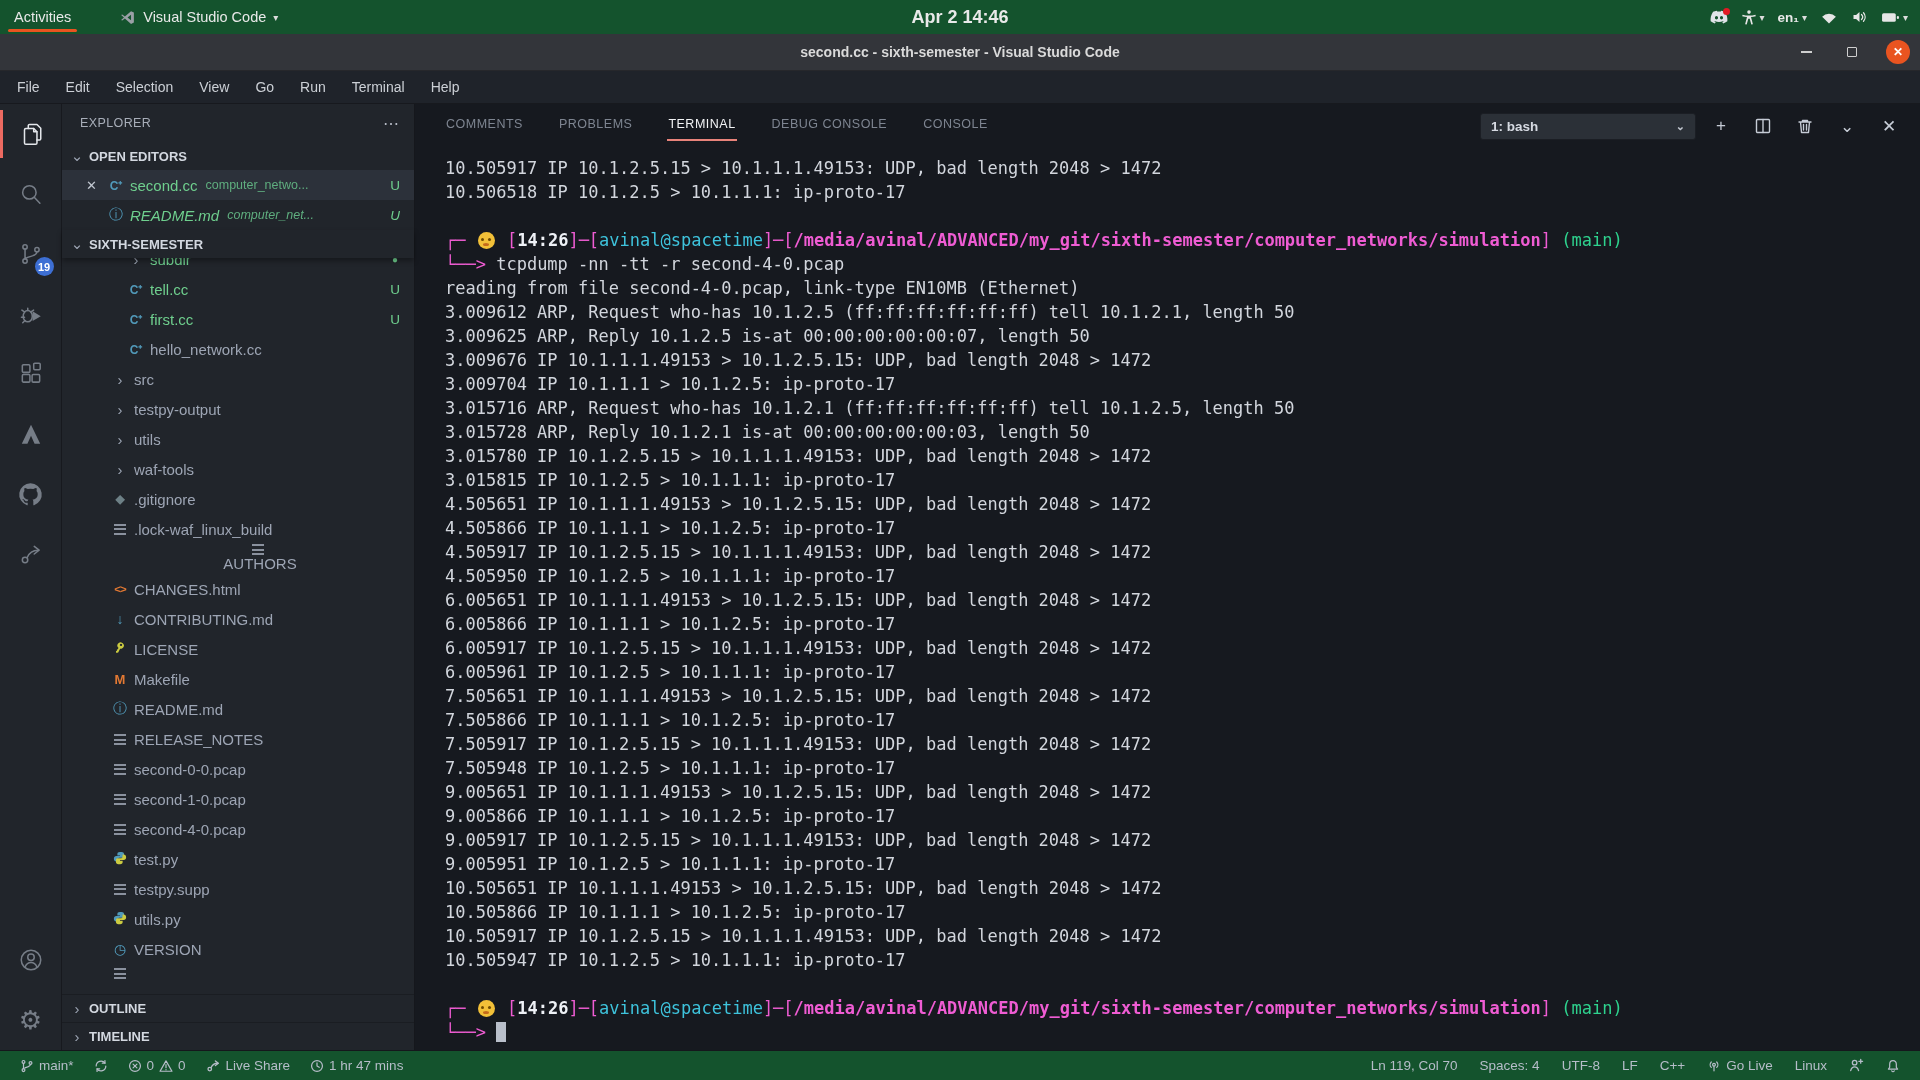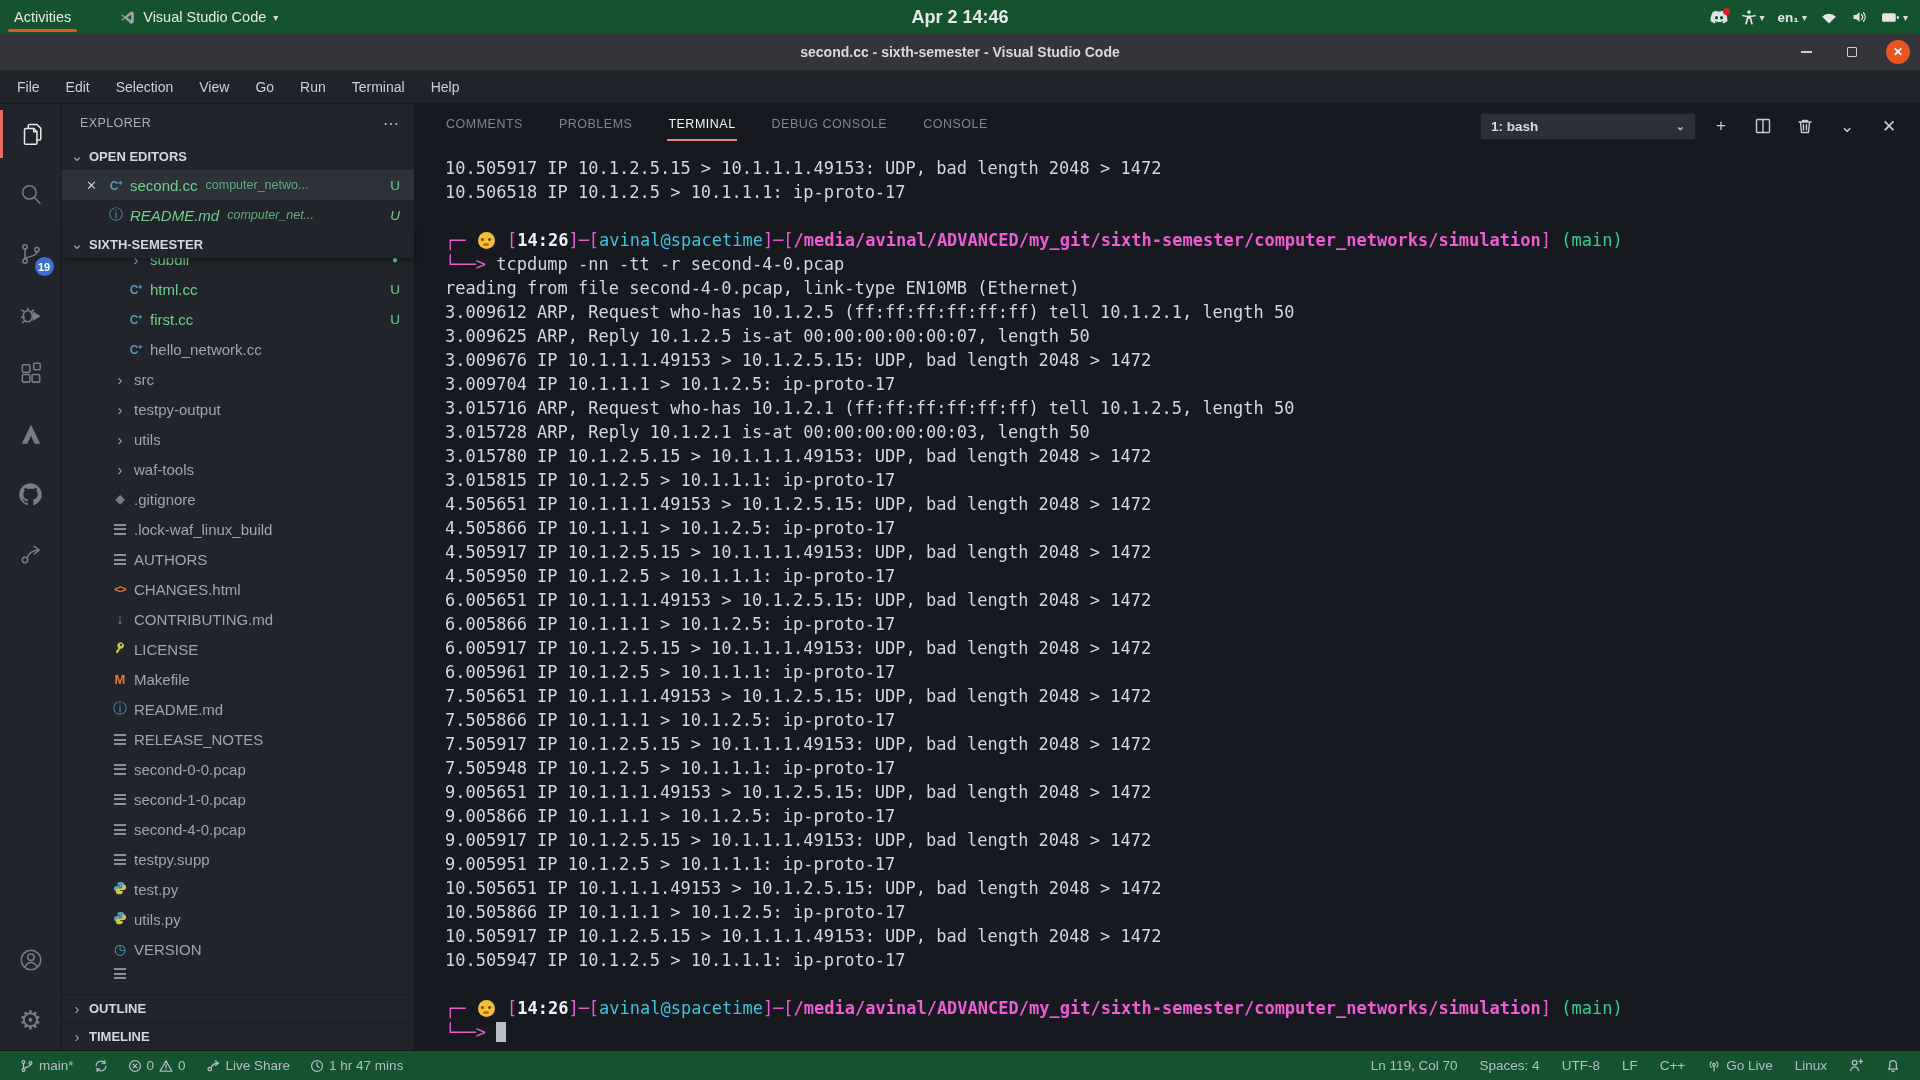--- a/index.html
+++ b/index.html
@@ -315,21 +315,21 @@
           <span class="slot">
             <span class="twist">›</span>
           </span>
           <span class="tlabel green">subdir</span>
           <span class="badge-dot">●</span>
         </div>
         <div class="trow" style="padding-left: 64px;">
           <span class="slot">
             <span class="fi fi-cpp">C⁺</span>
           </span>
-          <span class="tlabel green">html.cc</span>
+          <span class="tlabel green">tell.cc</span>
           <span class="ubadge">U</span>
         </div>
         <div class="trow" style="padding-left: 64px;">
           <span class="slot">
             <span class="fi fi-cpp">C⁺</span>
           </span>
           <span class="tlabel green">first.cc</span>
           <span class="ubadge">U</span>
         </div>
         <div class="trow" style="padding-left: 64px;">
@@ -367,21 +367,21 @@
             <span class="fi fi-git">◆</span>
           </span>
           <span class="tlabel">.gitignore</span>
         </div>
         <div class="trow" style="padding-left: 48px;">
           <span class="slot">
             <span class="fi-lines"></span>
           </span>
           <span class="tlabel">.lock-waf_linux_build</span>
         </div>
-        <div class="trow" style="padding-left: 48px;">
+        <div class="trow" style="padding-left: 48px; flex-direction: column;">
           <span class="slot">
             <span class="fi-lines"></span>
           </span>
           <span class="tlabel">AUTHORS</span>
         </div>
         <div class="trow" style="padding-left: 48px;">
           <span class="slot">
             <span class="fi fi-html">&lt;&gt;</span>
           </span>
           <span class="tlabel">CHANGES.html</span>
@@ -428,35 +428,35 @@
           <span class="slot">
             <span class="fi-lines"></span>
           </span>
           <span class="tlabel">second-1-0.pcap</span>
         </div>
         <div class="trow" style="padding-left: 48px;">
           <span class="slot">
             <span class="fi-lines"></span>
           </span>
           <span class="tlabel">second-4-0.pcap</span>
-        </div>
-        <div class="trow" style="padding-left: 48px;">
-          <span class="slot">
-            <span class="fi-lines"></span>
-          </span>
-          <span class="tlabel">testpy.supp</span>
         </div>
         <div class="trow" style="padding-left: 48px;">
           <span class="slot">
             <span class="fi"><svg width="14" height="14" viewBox="0 0 16 16">
                 <path fill="#519aba" d="M7.9 1C5.7 1 5 2 5 3.2V5h3v.8H3.8C2.2 5.8 1 6.8 1 8.9c0 2 1.2 3.1 2.8 3.1H5v-2c0-1.4 1-2.4 2.4-2.4h3.2c1.1 0 2-.9 2-2.1V3.2C12.6 2 11.6 1 9.9 1z"></path>
                 <path fill="#cbcb41" d="M8.1 15c2.2 0 2.9-1 2.9-2.2V11H8v-.8h4.2c1.6 0 2.8-1 2.8-3.1 0-2-1.2-3.1-2.8-3.1H11v2c0 1.4-1 2.4-2.4 2.4H5.4c-1.1 0-2 .9-2 2.1v2.3C3.4 14 4.4 15 6.1 15z"></path>
               </svg></span>
           </span>
           <span class="tlabel">test.py</span>
+        </div>
+        <div class="trow" style="padding-left: 48px;">
+          <span class="slot">
+            <span class="fi-lines"></span>
+          </span>
+          <span class="tlabel">testpy.supp</span>
         </div>
         <div class="trow" style="padding-left: 48px;">
           <span class="slot">
             <span class="fi"><svg width="14" height="14" viewBox="0 0 16 16">
                 <path fill="#519aba" d="M7.9 1C5.7 1 5 2 5 3.2V5h3v.8H3.8C2.2 5.8 1 6.8 1 8.9c0 2 1.2 3.1 2.8 3.1H5v-2c0-1.4 1-2.4 2.4-2.4h3.2c1.1 0 2-.9 2-2.1V3.2C12.6 2 11.6 1 9.9 1z"></path>
                 <path fill="#cbcb41" d="M8.1 15c2.2 0 2.9-1 2.9-2.2V11H8v-.8h4.2c1.6 0 2.8-1 2.8-3.1 0-2-1.2-3.1-2.8-3.1H11v2c0 1.4-1 2.4-2.4 2.4H5.4c-1.1 0-2 .9-2 2.1v2.3C3.4 14 4.4 15 6.1 15z"></path>
               </svg></span>
           </span>
           <span class="tlabel">utils.py</span>
         </div>

